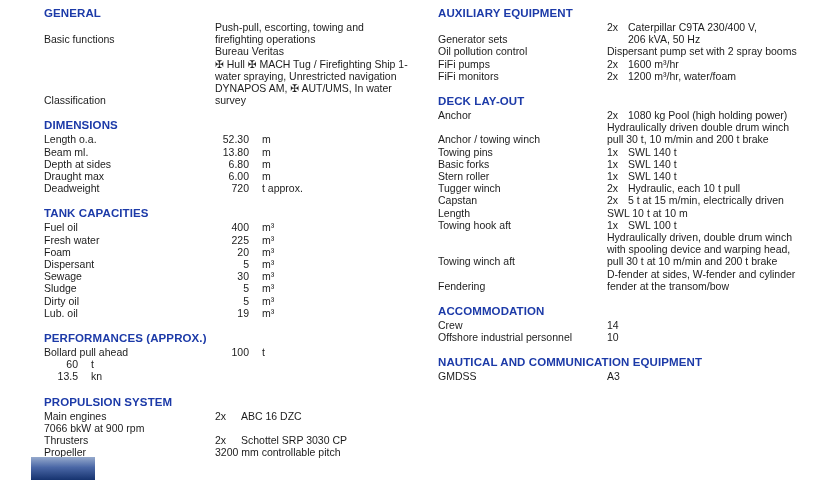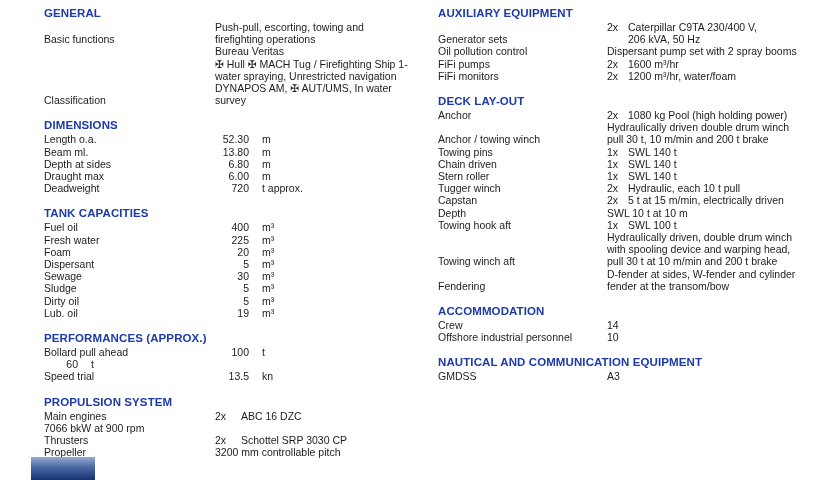--- a/index.html
+++ b/index.html
@@ -200,21 +200,20 @@
   </div>
 
   <div class="row">
     <span class="value">
               <span class="num">60</span>
               <span class="unit">t</span>
             </span>
   </div>
 
   <div class="row">
-    <span class="label">Speed trial</span>
     <span class="value">
               <span class="num">13.5</span>
               <span class="unit">kn</span>
             </span>
   </div>
 </div>
   </div>
 
   <div class="section">
     <div class="section-title">PROPULSION SYSTEM</div>
@@ -309,21 +308,21 @@
 
   <div class="row">
     <span class="label">Towing pins</span>
     <span class="value">
               <span class="qty">1x</span>
               <span class="text">SWL 140 t</span>
             </span>
   </div>
 
   <div class="row">
-    <span class="label">Chain driven</span>
+    <span class="label">Basic forks</span>
     <span class="value">
               <span class="qty">1x</span>
               <span class="text">SWL 140 t</span>
             </span>
   </div>
 
   <div class="row">
     <span class="label">Stern roller</span>
     <span class="value">
               <span class="qty">1x</span>
@@ -341,21 +340,21 @@
 
   <div class="row">
     <span class="label">Capstan</span>
     <span class="value">
               <span class="qty">2x</span>
               <span class="text">5 t at 15 m/min, electrically driven</span>
             </span>
   </div>
 
   <div class="row">
-    <span class="label">Depth</span>
+    <span class="label">Length</span>
     <span class="value">
               <span class="text">SWL 10 t at 10 m</span>
             </span>
   </div>
 
   <div class="row">
     <span class="label">Towing hook aft</span>
     <span class="value">
               <span class="qty">1x</span>
               <span class="text">SWL 100 t</span>

